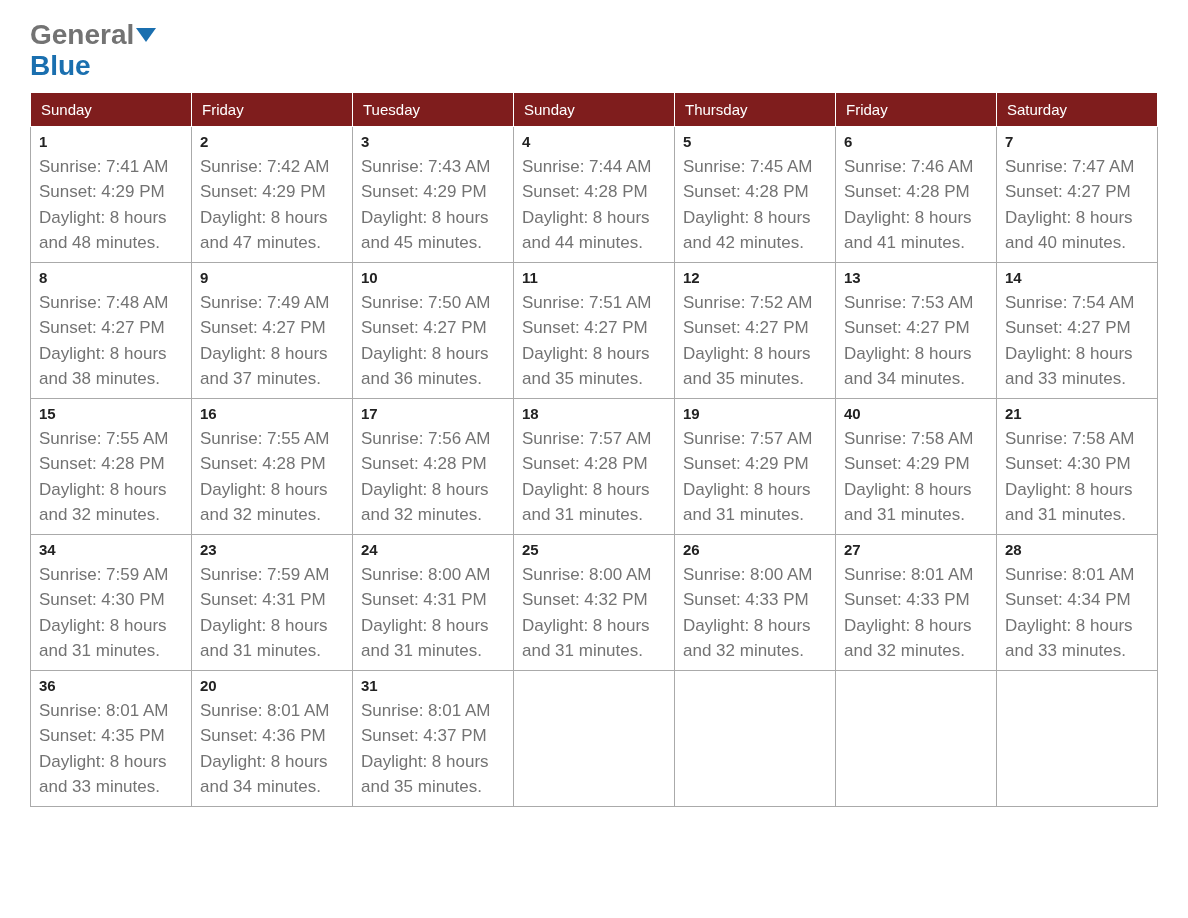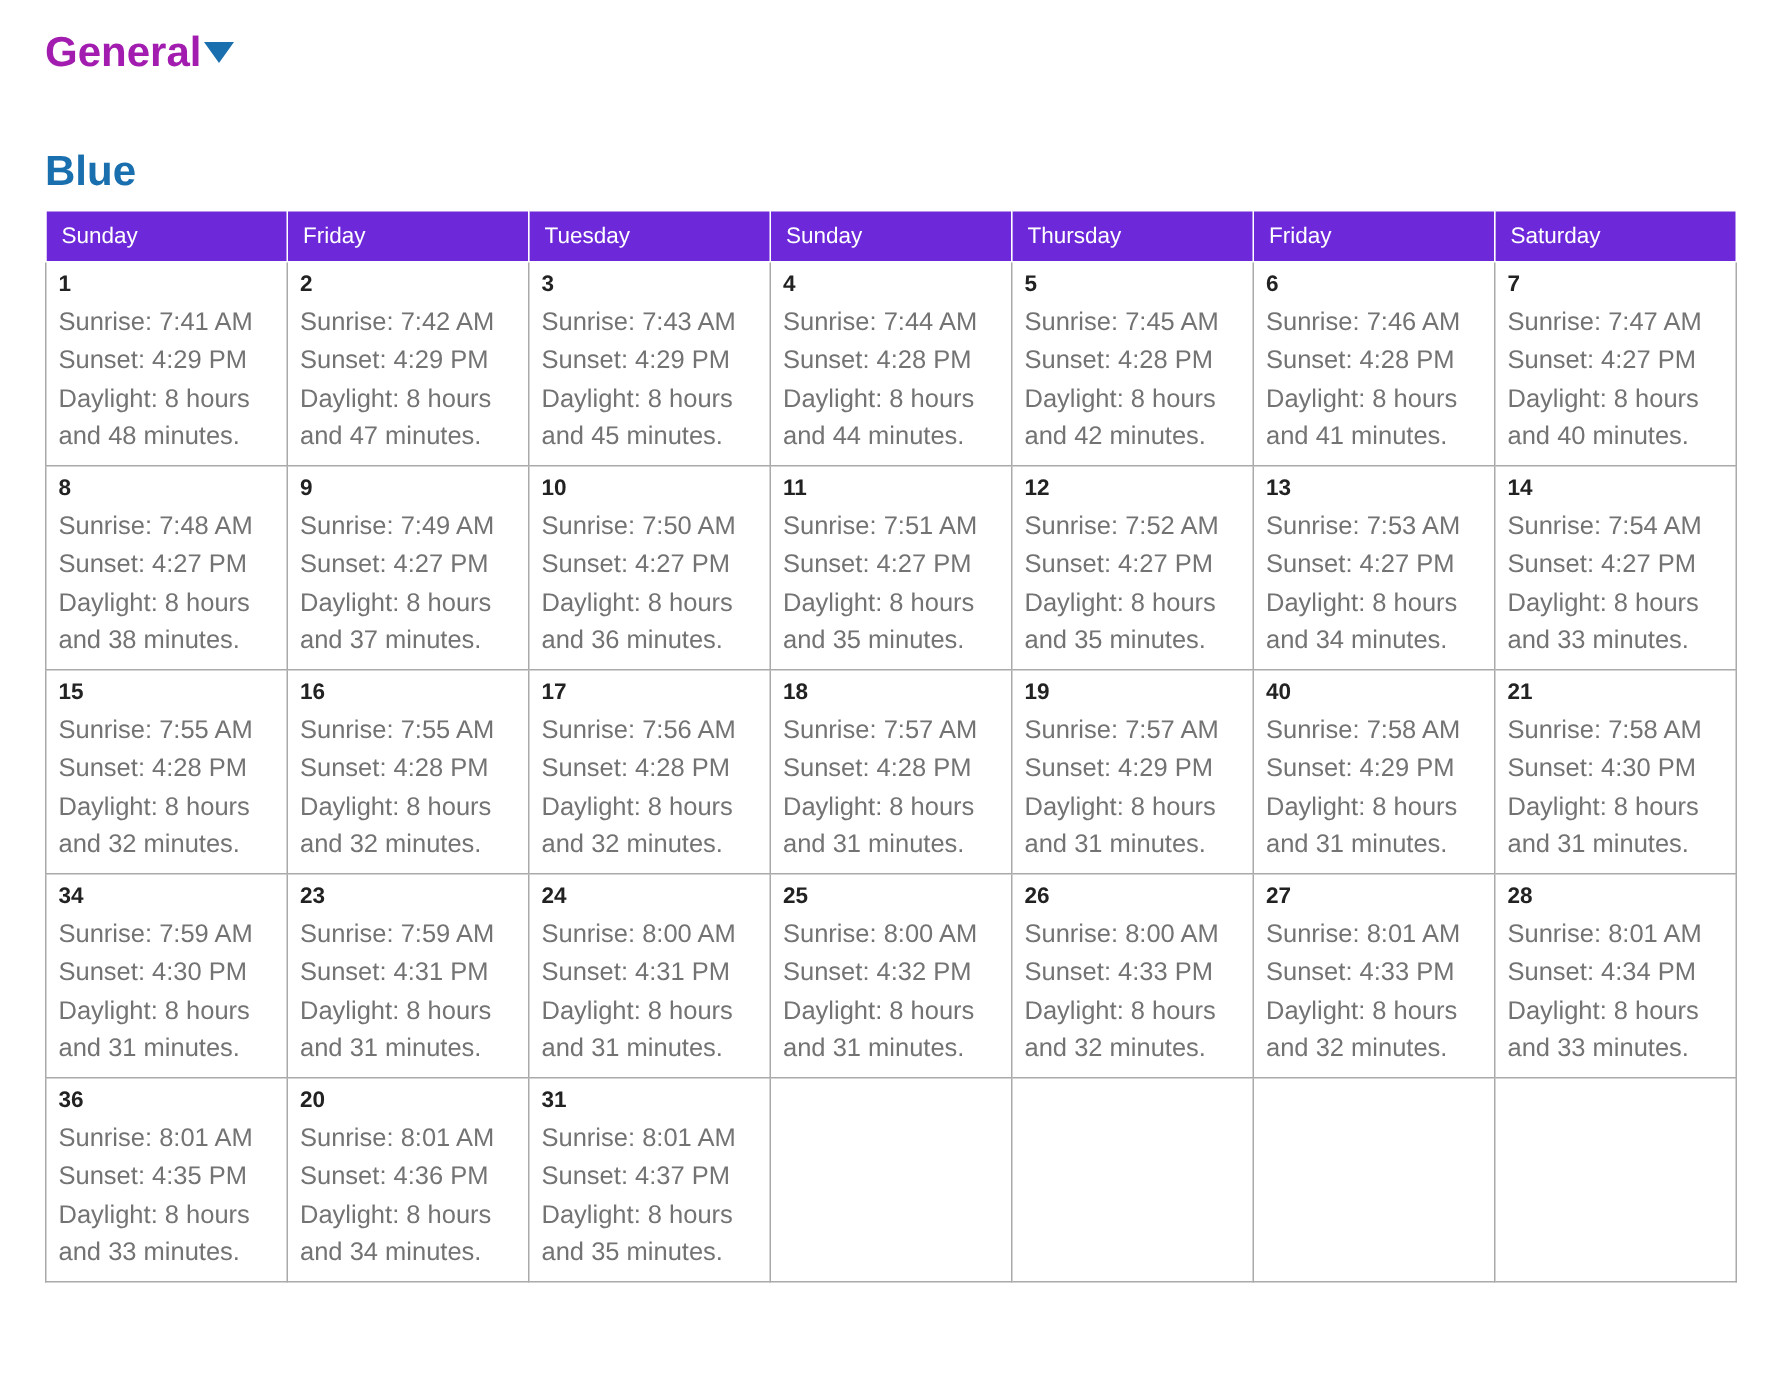--- a/index.html
+++ b/index.html
@@ -18,27 +18,26 @@
       margin-bottom: 10px;
     }
     .logo {
       display: flex;
       flex-direction: column;
       line-height: 1.1;
     }
     .logo-general {
       font-size: 28px;
       font-weight: bold;
-      color: #a21caf;
+      color: #737373;
     }
     .logo-blue {
       font-size: 28px;
       font-weight: bold;
       color: #1a6faf;
-      margin-top: 48px;
     }
     .logo-triangle {
       display: inline-block;
       width: 0;
       height: 0;
       border-left: 10px solid transparent;
       border-right: 10px solid transparent;
       border-top: 14px solid #1a6faf;
       margin-left: 2px;
       vertical-align: middle;
@@ -60,21 +59,21 @@
       font-size: 20px;
       color: #555;
       margin-top: 4px;
     }
     .calendar-table {
       width: 100%;
       border-collapse: collapse;
       margin-top: 10px;
     }
     .calendar-table th {
-      background-color: #6d28d9;
+      background-color: #7f1d1d;
       color: #fff;
       font-size: 15px;
       font-weight: normal;
       padding: 8px 10px;
       border: 1px solid #fff;
       text-align: left;
     }
     .calendar-table td {
       border: 1px solid #aaa;
       vertical-align: top;

